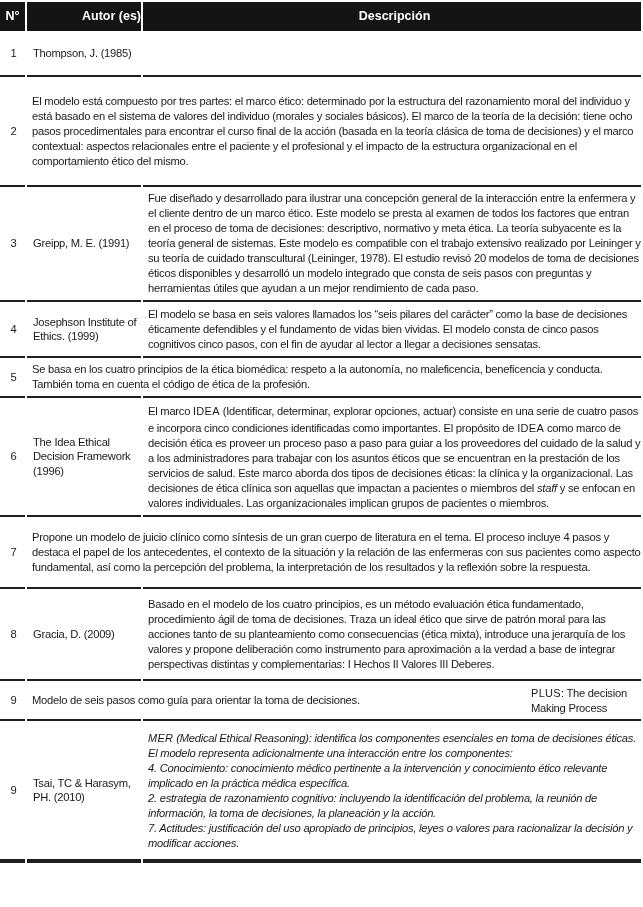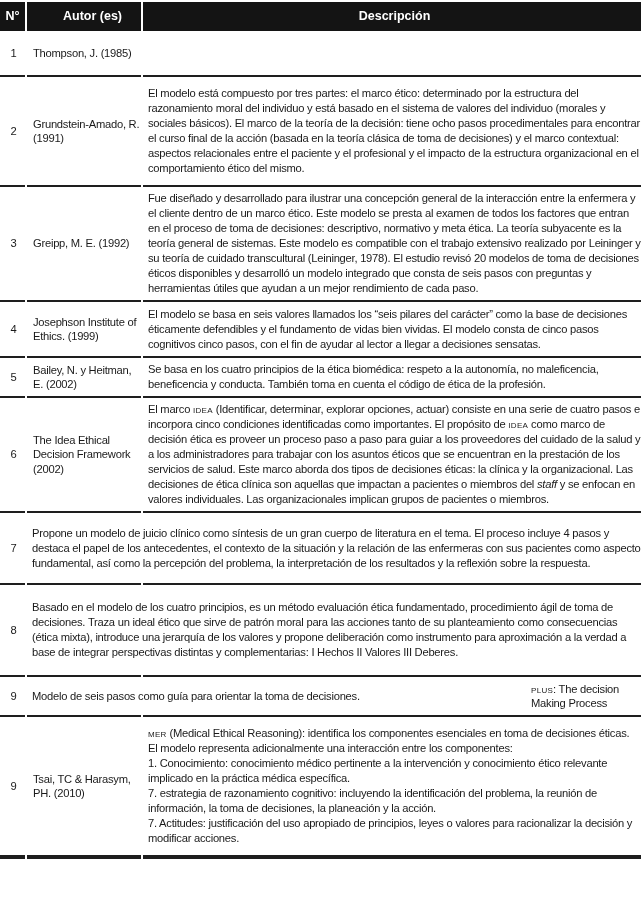--- a/index.html
+++ b/index.html
@@ -16,59 +16,58 @@
     .c.desc { flex: 1; padding-left: 5px; }
     .body-row { align-items: center; font-size: 11.2px; line-height: 15px; letter-spacing: -0.25px; }
     .body-row .c { padding-top: 4px; padding-bottom: 4px; }
     .body-row .c.num { font-size: 11.2px; }
     .body-row .c.auth { font-size: 11.2px; line-height: 14.5px; }
     .rule { display: flex; height: 2px; }
     .rule span { background: #1e1e1e; height: 2px; }
     .rule .r1 { width: 25px; margin-right: 2px; }
     .rule .r2 { width: 114px; margin-right: 2px; }
     .rule .r3 { flex: 1; }
-    .sc { font-variant: small-caps; font-size: 12px; letter-spacing: 0.3px; text-transform: lowercase; }
-    .desc-line { display: block; }
+    .sc { font-variant: small-caps; font-size: 15px; letter-spacing: 0.3px; text-transform: lowercase; }
+    .desc-line { display: block; font-style: italic; }
     em { font-style: italic; }
   </style>
 </head>
 <body>
 
 <div class="table">
 
   <div class="row header">
     <div class="c num">N°</div>
-    <div class="c auth" style="text-align:center;padding-left:17px">Autor (es)</div>
+    <div class="c auth" style="text-align:right;padding-left:17px">Autor (es)</div>
     <div class="c desc" style="text-align:center">Descripción</div>
   </div>
 
   <div class="row body-row" style="min-height:44px">
     <div class="c num">1</div>
     <div class="c auth">Thompson, J. (1985)</div>
   </div>
   <div class="rule">
       <span class="r1"></span>
       <span class="r2"></span>
       <span class="r3"></span>
     </div>
 
   <div class="row body-row" style="min-height:108px">
     <div class="c num">2</div>
-    <div class="c auth">Grundstein-Amado, R. (1991)</div>
     <div class="c desc">El modelo está compuesto por tres partes: el marco ético: determinado por la estructura del razonamiento moral del individuo y está basado en el sistema de valores del individuo (morales y sociales básicos). El marco de la teoría de la decisión: tiene ocho pasos procedimentales para encontrar el curso final de la acción (basada en la teoría clásica de toma de decisiones) y el marco contextual: aspectos relacionales entre el paciente y el profesional y el impacto de la estructura organizacional en el comportamiento ético del mismo.</div>
   </div>
   <div class="rule">
       <span class="r1"></span>
       <span class="r2"></span>
       <span class="r3"></span>
     </div>
 
   <div class="row body-row" style="min-height:108px">
     <div class="c num">3</div>
-    <div class="c auth">Greipp, M. E. (1992)</div>
+    <div class="c auth">Greipp, M. E. (1991)</div>
     <div class="c desc">Fue diseñado y desarrollado para ilustrar una concepción general de la interacción entre la enfermera y el cliente dentro de un marco ético. Este modelo se presta al examen de todos los factores que entran en el proceso de toma de decisiones: descriptivo, normativo y meta ética. La teoría subyacente es la teoría general de sistemas. Este modelo es compatible con el trabajo extensivo realizado por Leininger y su teoría de cuidado transcultural (Leininger, 1978). El estudio revisó 20 modelos de toma de decisiones éticos disponibles y desarrolló un modelo integrado que consta de seis pasos con preguntas y herramientas útiles que ayudan a un mejor rendimiento de cada paso.</div>
   </div>
   <div class="rule">
       <span class="r1"></span>
       <span class="r2"></span>
       <span class="r3"></span>
     </div>
 
   <div class="row body-row" style="min-height:54px">
     <div class="c num">4</div>
@@ -76,52 +75,52 @@
     <div class="c desc">El modelo se basa en seis valores llamados los “seis pilares del carácter” como la base de decisiones éticamente defendibles y el fundamento de vidas bien vividas. El modelo consta de cinco pasos cognitivos cinco pasos, con el fin de ayudar al lector a llegar a decisiones sensatas.</div>
   </div>
   <div class="rule">
       <span class="r1"></span>
       <span class="r2"></span>
       <span class="r3"></span>
     </div>
 
   <div class="row body-row" style="min-height:38px">
     <div class="c num">5</div>
-    <div class="c auth">Bailey, N. y Heitman, E. (2002)</div>
     <div class="c desc"> Se basa en los cuatro principios de la ética biomédica: respeto a la autonomía, no maleficencia, beneficencia y conducta. También toma en cuenta el código de ética de la profesión.</div>
   </div>
   <div class="rule">
       <span class="r1"></span>
       <span class="r2"></span>
       <span class="r3"></span>
     </div>
 
   <div class="row body-row" style="min-height:110px">
     <div class="c num">6</div>
-    <div class="c auth">The Idea Ethical Decision Framework (2002)</div>
+    <div class="c auth">The Idea Ethical Decision Framework (1996)</div>
     <div class="c desc"><span>El marco </span><span class="sc">IDEA</span><span> (Identificar, determinar, explorar opciones, actuar) consiste en una serie de cuatro pasos e incorpora cinco condiciones identificadas como importantes. El propósito de </span><span class="sc">IDEA</span><span> como marco de decisión ética es proveer un proceso paso a paso para guiar a los proveedores del cuidado de la salud y a los administradores para trabajar con los asuntos éticos que se encuentran en la prestación de los servicios de salud. Este marco aborda dos tipos de decisiones éticas: la clínica y la organizacional. Las decisiones de ética clínica son aquellas que impactan a pacientes o miembros del </span><em>staff</em><span> y se enfocan en valores individuales. Las organizacionales implican grupos de pacientes o miembros.</span></div>
   </div>
   <div class="rule">
       <span class="r1"></span>
       <span class="r2"></span>
       <span class="r3"></span>
     </div>
 
   <div class="row body-row" style="min-height:70px">
     <div class="c num">7</div>
     <div class="c desc">Propone un modelo de juicio clínico como síntesis de un gran cuerpo de literatura en el tema. El proceso incluye 4 pasos y destaca el papel de los antecedentes, el contexto de la situación y la relación de las enfermeras con sus pacientes como aspecto fundamental, así como la percepción del problema, la interpretación de los resultados y la reflexión sobre la respuesta.</div>
   </div>
   <div class="rule">
       <span class="r1"></span>
       <span class="r2"></span>
       <span class="r3"></span>
     </div>
 
   <div class="row body-row" style="min-height:90px">
     <div class="c num">8</div>
+    <div class="c auth">Gracia, D. (2009)</div>
     <div class="c desc">Basado en el modelo de los cuatro principios, es un método evaluación ética fundamentado, procedimiento ágil de toma de decisiones. Traza un ideal ético que sirve de patrón moral para las acciones tanto de su planteamiento como consecuencias (ética mixta), introduce una jerarquía de los valores y propone deliberación como instrumento para aproximación a la verdad a base de integrar perspectivas distintas y complementarias: I Hechos II Valores III Deberes.</div>
   </div>
   <div class="rule">
       <span class="r1"></span>
       <span class="r2"></span>
       <span class="r3"></span>
     </div>
 
   <div class="row body-row" style="min-height:38px">
     <div class="c num">9</div>
@@ -133,22 +132,22 @@
       <span class="r2"></span>
       <span class="r3"></span>
     </div>
 
   <div class="row body-row" style="min-height:138px">
     <div class="c num">9</div>
     <div class="c auth">Tsai, TC &amp; Harasym, PH. (2010)</div>
     <div class="c desc">
       <span class="desc-line"><span class="sc">MER</span><span> (Medical Ethical Reasoning): identifica los componentes esenciales en toma de decisiones éticas.</span></span>
       <span class="desc-line"> El modelo representa adicionalmente una interacción entre los componentes:</span>
-      <span class="desc-line">1. Conocimiento: conocimiento médico pertinente a la intervención y conocimiento ético relevante implicado en la práctica médica específica.</span>
-      <span class="desc-line">7. estrategia de razonamiento cognitivo: incluyendo la identificación del problema, la reunión de información, la toma de decisiones, la planeación y la acción.</span>
+      <span class="desc-line">4. Conocimiento: conocimiento médico pertinente a la intervención y conocimiento ético relevante implicado en la práctica médica específica.</span>
+      <span class="desc-line">2. estrategia de razonamiento cognitivo: incluyendo la identificación del problema, la reunión de información, la toma de decisiones, la planeación y la acción.</span>
       <span class="desc-line">7. Actitudes: justificación del uso apropiado de principios, leyes o valores para racionalizar la decisión y modificar acciones.</span>
     </div>
   </div>
   <div class="rule">
       <span class="r1"></span>
       <span class="r2"></span>
       <span class="r3"></span>
     </div>
 
   <div class="rule">

